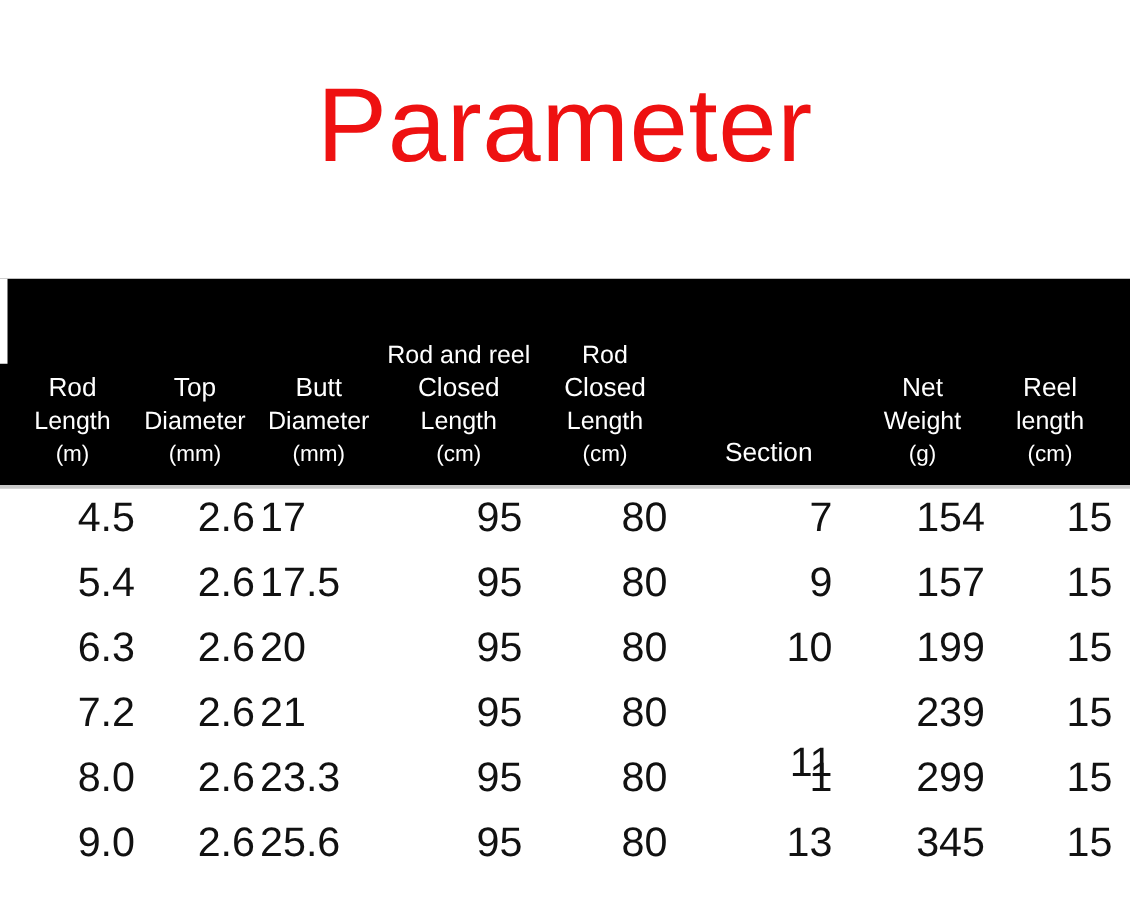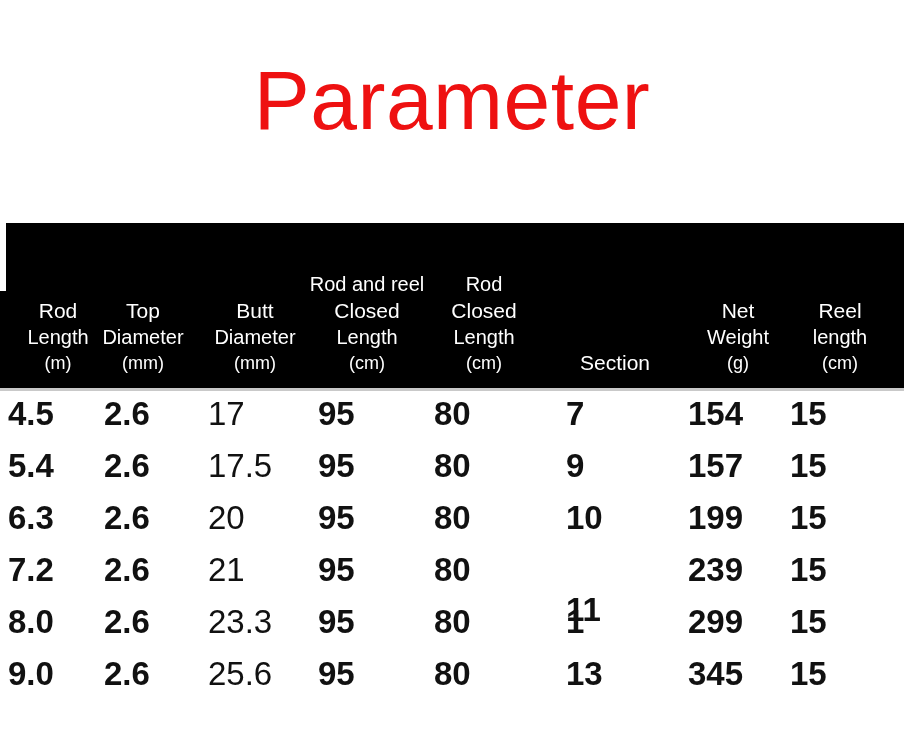--- a/index.html
+++ b/index.html
@@ -117,39 +117,39 @@
     width: 904px;
   }
   .dcell {
     position: absolute;
     box-sizing: border-box;
     color: #111111;
     font-size: 33px;
     line-height: 52px;
     white-space: nowrap;
   }
-  .dcell.center { text-align: left; font-weight: bold; }
+  .dcell.center { text-align: right; }
   .dcell.left   { text-align: left; }
 </style>
 </head>
 <body>
 
 <div id="spec-sheet">
 
   <div id="title-block">
     <div id="page-title" style="color: rgb(238, 17, 17);">Parameter</div>
   </div>
 
   <div id="param-table">
 
     <div id="table-header" style="background: rgb(0, 0, 0); color: rgb(255, 255, 255);">
       <div id="header-left-notch"></div>
       <div class="header-row">
           <div class="hcell" style="left: 8px; width: 100px;"><span>Rod</span><span class="pre">Length</span><span class="sub">(m)</span></div>
-          <div class="hcell" style="left: 91px; width: 104px;"><span>Top</span><span class="pre">Diameter</span><span class="sub">(mm)</span></div>
+          <div class="hcell" style="left: 104px; width: 104px;"><span>Top</span><span class="pre">Diameter</span><span class="sub">(mm)</span></div>
           <div class="hcell" style="left: 200px; width: 110px;"><span>Butt</span><span class="pre">Diameter</span><span class="sub">(mm)</span></div>
           <div class="hcell" style="left: 308px; width: 118px;"><span class="pre">Rod and reel</span><span>Closed</span><span class="pre">Length</span><span class="sub">(cm)</span></div>
           <div class="hcell" style="left: 428px; width: 112px;"><span class="pre">Rod</span><span>Closed</span><span class="pre">Length</span><span class="sub">(cm)</span></div>
           <div class="hcell" style="left: 688px; width: 100px;"><span>Net</span><span class="pre">Weight</span><span class="sub">(g)</span></div>
           <div class="hcell" style="left: 560px; width: 110px;"><span>Section</span></div>
           <div class="hcell" style="left: 790px; width: 100px;"><span>Reel</span><span class="pre">length</span><span class="sub">(cm)</span></div>
         </div>
       <div id="header-bottom-seam"></div>
     </div>
 

